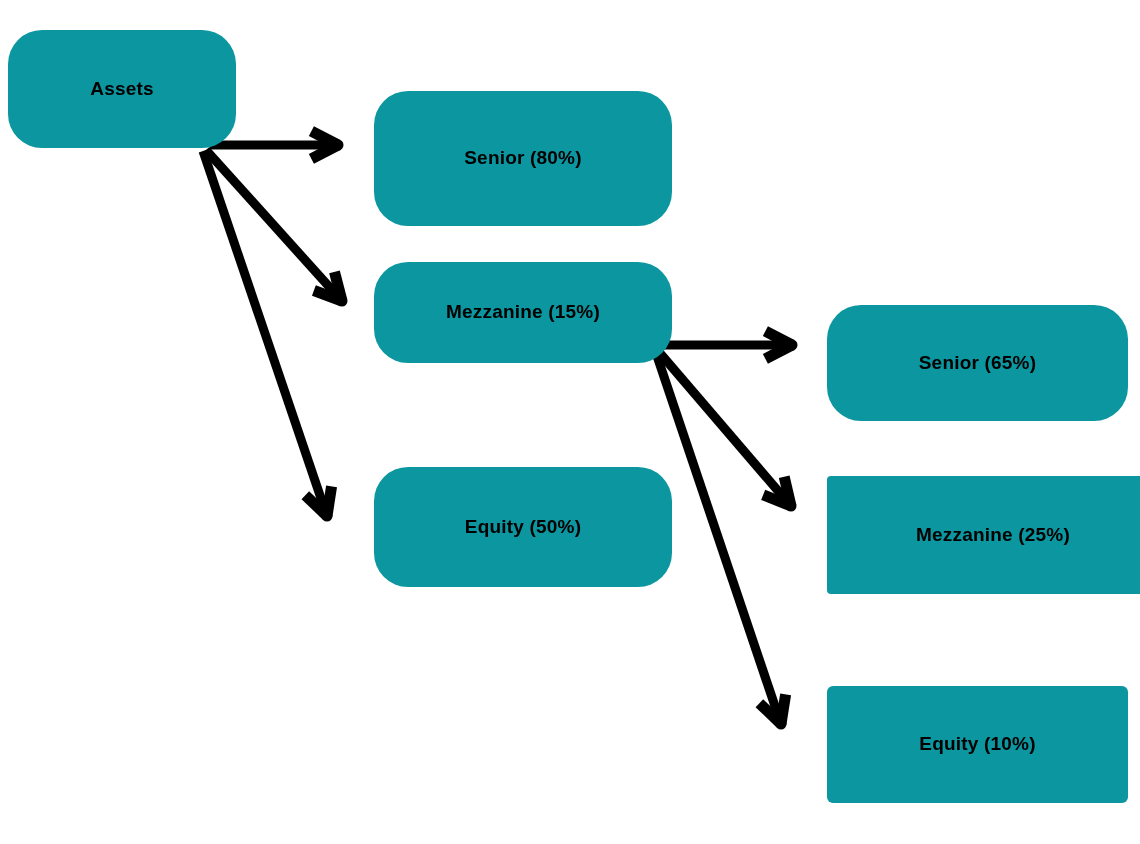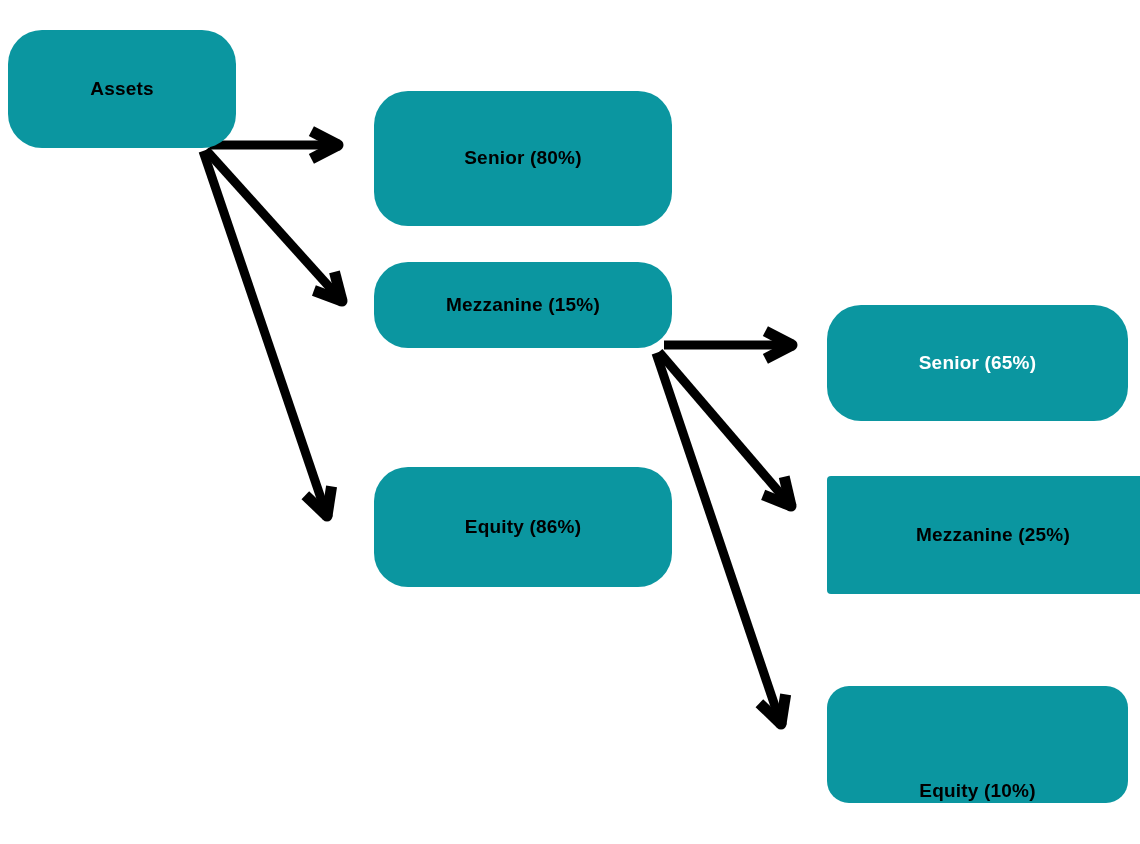--- a/index.html
+++ b/index.html
@@ -87,33 +87,33 @@
     </svg>
 
   <div class="node" style="left: 8px; top: 30px; width: 228px; height: 118px; border-radius: 34px; background: rgb(11, 150, 160); color: rgb(0, 0, 0);">
     <span class="label">Assets</span>
   </div>
 
   <div class="node" style="left: 374px; top: 91px; width: 298px; height: 135px; border-radius: 34px; background: rgb(11, 150, 160); color: rgb(0, 0, 0);">
     <span class="label">Senior (80%)</span>
   </div>
 
-  <div class="node" style="left: 374px; top: 262px; width: 298px; height: 86px; border-radius: 34px; background: rgb(11, 150, 160); color: rgb(0, 0, 0);">
+  <div class="node" style="left: 374px; top: 262px; width: 298px; height: 101px; border-radius: 34px; background: rgb(11, 150, 160); color: rgb(0, 0, 0);">
     <span class="label">Mezzanine (15%)</span>
   </div>
 
   <div class="node" style="left: 374px; top: 467px; width: 298px; height: 120px; border-radius: 34px; background: rgb(11, 150, 160); color: rgb(0, 0, 0);">
-    <span class="label">Equity (86%)</span>
+    <span class="label">Equity (50%)</span>
   </div>
 
-  <div class="node" style="left: 827px; top: 305px; width: 301px; height: 116px; border-radius: 34px; background: rgb(11, 150, 160); color: #ffffff;">
+  <div class="node" style="left: 827px; top: 305px; width: 301px; height: 116px; border-radius: 34px; background: rgb(11, 150, 160); color: #000000;">
     <span class="label">Senior (65%)</span>
   </div>
 
   <div class="node" style="left: 827px; top: 476px; width: 332px; height: 118px; border-radius: 4px; background: rgb(11, 150, 160); color: #000000;">
     <span class="label">Mezzanine (25%)</span>
   </div>
 
-  <div class="node" style="left: 827px; top: 686px; width: 301px; height: 117px; border-radius: 22px; background: rgb(11, 150, 160); color: rgb(0, 0, 0); align-items: flex-end;">
+  <div class="node" style="left: 827px; top: 686px; width: 301px; height: 117px; border-radius: 6px; background: rgb(11, 150, 160); color: rgb(0, 0, 0);">
     <span class="label">Equity (10%)</span>
   </div>
 
 </div>
 
 </body></html>

